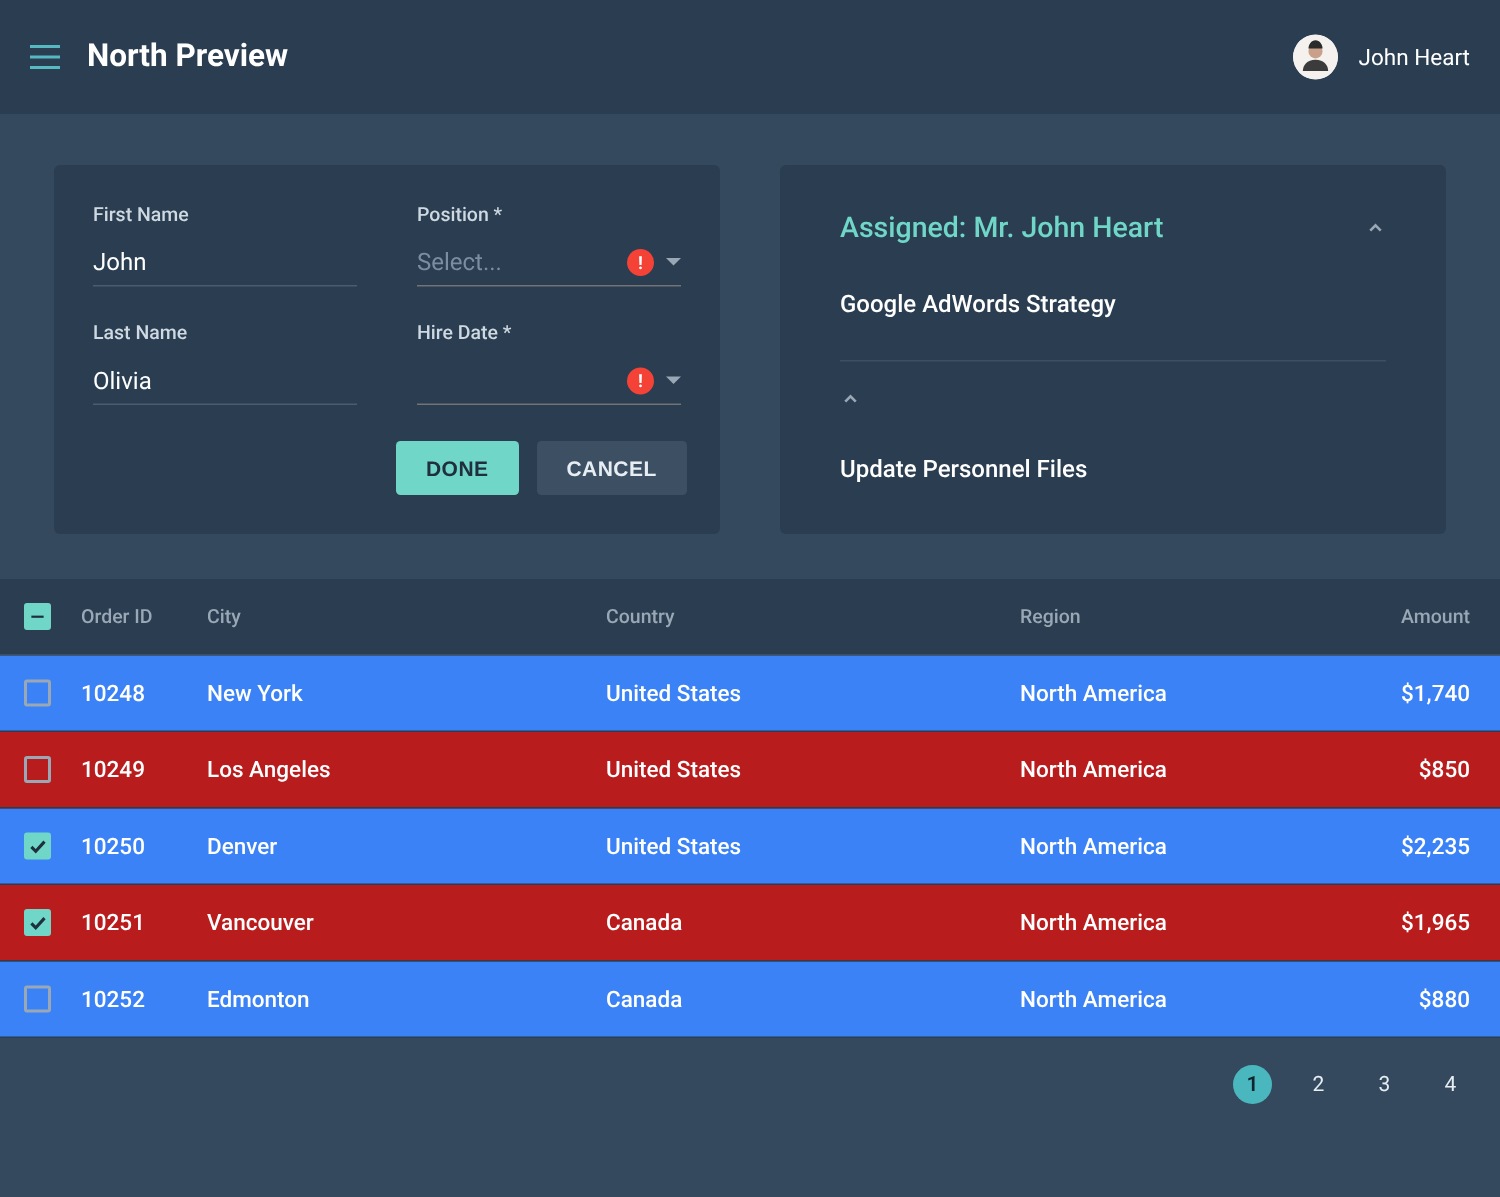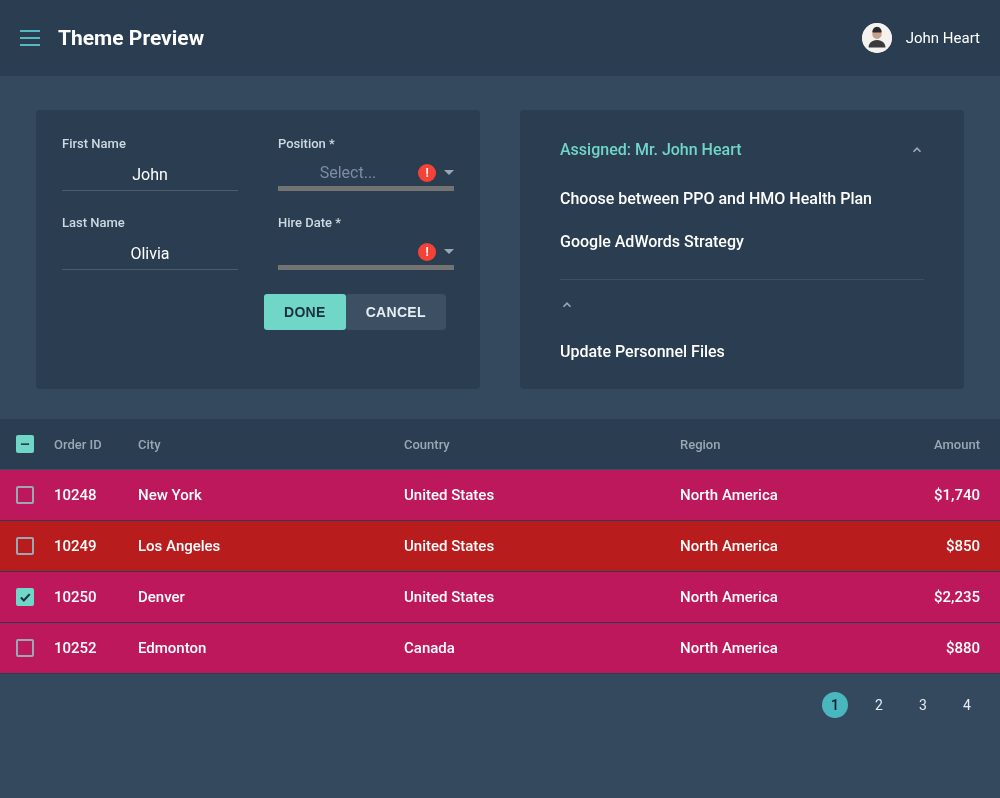--- a/index.html
+++ b/index.html
@@ -63,58 +63,57 @@
   .field { flex:1; display:flex; flex-direction:column; }
   .field-label {
     font-size: 13px; color: #cfd9e2; margin-bottom: 14px; font-weight: 500;
   }
   .field-input-wrap {
     position: relative;
     border-bottom: 1px solid #4a5c6d;
     padding-bottom: 6px;
     display:flex; align-items:center;
     height: 26px;
-    text-align: center;
-  }
-  .field-input-wrap.error { border-bottom: 5px solid #737373; }
+  }
+  .field-input-wrap.error { border-bottom: 1px solid #737373; }
   .field-value {
     font-size: 16px; color: #fff; flex:1;
     background: none; border: none; outline: none;
   }
   .field-placeholder {
     font-size: 16px; color: #7c8da0; flex:1;
   }
   .err-badge {
     width: 18px; height: 18px; border-radius: 50%;
     background: #f44336; color: #fff;
     display:flex;align-items:center;justify-content:center;
     font-size: 12px; font-weight: 700;
     margin-right: 8px;
   }
   .chev-down {
     width:0;height:0;border-left:5px solid transparent;border-right:5px solid transparent;border-top:5px solid #9aa8b6;
   }
   .form-actions {
-    display:flex; gap: 0; margin-left: 202px; margin-top: 8px;
+    display:flex; gap: 12px; margin-left: 202px; margin-top: 8px;
   }
   .btn {
     height: 36px; padding: 0 20px; border: none; border-radius: 3px;
     font-size: 14px; font-weight: 700; cursor: pointer;
     display:flex;align-items:center;justify-content:center;
     letter-spacing: 0.3px;
   }
   .btn-primary { background: #6fd6c8; color: #1f2f3e; }
   .btn-secondary { background: #3d5063; color: #e6edf3; }
 
   
   .accordion-card { width: 444px; flex: none; padding: 30px 0 16px 0; }
   .acc-section { padding: 0 40px; }
   .acc-header {
     display:flex;align-items:center;justify-content:space-between;
-    color:#6fd6c8; font-size: 16px; font-weight:500;
+    color:#6fd6c8; font-size: 19px; font-weight:500;
     cursor:pointer;
     margin-bottom: 18px;
   }
   .acc-chev {
     width: 14px; height: 14px; display:flex;align-items:center;justify-content:center;
     color:#9aa8b6;
   }
   .acc-chev svg { width:14px;height:14px; }
   .acc-item {
     font-size: 16px; color: #fff; padding: 12px 0; font-weight:500;
@@ -126,21 +125,21 @@
   table { width:100%; border-collapse: collapse; }
   thead th {
     text-align:left; font-size:13px; font-weight:500; color:#9aa8b6;
     padding: 16px 0;
     background:#2a3d51;
     border-bottom:1px solid #3d5063;
   }
   tbody td {
     font-size:15px; color:#fff; padding: 16px 0;
     border-bottom:1px solid #2a3d51;
-    background:#be185d;
+    background:#3b82f6;
     font-weight:500;
   }
   tbody tr.alt td { background:#b91c1c; }
   th.col-check, td.col-check { width: 54px; padding-left: 16px; }
   th.col-order, td.col-order { width: 84px; }
   th.col-city, td.col-city { width: 266px; }
   th.col-country, td.col-country { width: 276px; }
   th.col-region, td.col-region { width: 218px; }
   th.col-amount, td.col-amount { text-align:right; padding-right: 20px; }
   .checkbox {
@@ -166,21 +165,21 @@
 </style>
 </head>
 <body>
 
 <div class="header">
   <div class="hamburger">
     <span></span>
       <span></span>
       <span></span>
   </div>
-  <div class="header-title">Theme Preview</div>
+  <div class="header-title">North Preview</div>
   <div class="header-user">
     <div class="avatar">
       <svg viewBox="0 0 32 32">
           <circle cx="16" cy="16" r="16" fill="#f4f1ee"></circle>
           <circle cx="16" cy="12" r="5" fill="#c9a089"></circle>
           <path d="M16 18c-6 0-9 4-9 8h18c0-4-3-8-9-8z" fill="#3b3b3b"></path>
           <path d="M11 10c0-3 2-6 5-6s5 3 5 6" fill="#2b2b2b"></path>
         </svg>
     </div>
     <span class="user-name">John Heart</span>
@@ -231,21 +230,20 @@
   <div class="card accordion-card">
     <div class="acc-section">
       <div class="acc-header">
         <span>Assigned: Mr. John Heart</span>
         <span class="acc-chev">
           <svg viewBox="0 0 24 24" fill="none" stroke="#9aa8b6" stroke-width="3">
               <polyline points="6 15 12 9 18 15"></polyline>
             </svg>
         </span>
       </div>
-      <div class="acc-item">Choose between PPO and HMO Health Plan</div>
       <div class="acc-item">Google AdWords Strategy</div>
     </div>
     <hr class="acc-divider" style="margin-left:40px;margin-right:40px;">
     <div class="acc-section">
       <div class="acc-header">
         <span class="acc-chev">
           <svg viewBox="0 0 24 24" fill="none" stroke="#9aa8b6" stroke-width="3">
               <polyline points="6 15 12 9 18 15"></polyline>
             </svg>
         </span>
@@ -302,20 +300,34 @@
                 <polyline points="5 13 10 18 20 7"></polyline>
               </svg>
             </div>
           </td>
           <td class="col-order">10250</td>
           <td class="col-city">Denver</td>
           <td class="col-country">United States</td>
           <td class="col-region">North America</td>
           <td class="col-amount">$2,235</td>
         </tr>
+        <tr class="alt">
+          <td class="col-check">
+            <div class="checkbox checked">
+              <svg viewBox="0 0 24 24" fill="none" stroke="#1f2f3e" stroke-width="3.5">
+                <polyline points="5 13 10 18 20 7"></polyline>
+              </svg>
+            </div>
+          </td>
+          <td class="col-order">10251</td>
+          <td class="col-city">Vancouver</td>
+          <td class="col-country">Canada</td>
+          <td class="col-region">North America</td>
+          <td class="col-amount">$1,965</td>
+        </tr>
         <tr>
           <td class="col-check">
             <div class="checkbox"></div>
           </td>
           <td class="col-order">10252</td>
           <td class="col-city">Edmonton</td>
           <td class="col-country">Canada</td>
           <td class="col-region">North America</td>
           <td class="col-amount">$880</td>
         </tr>

